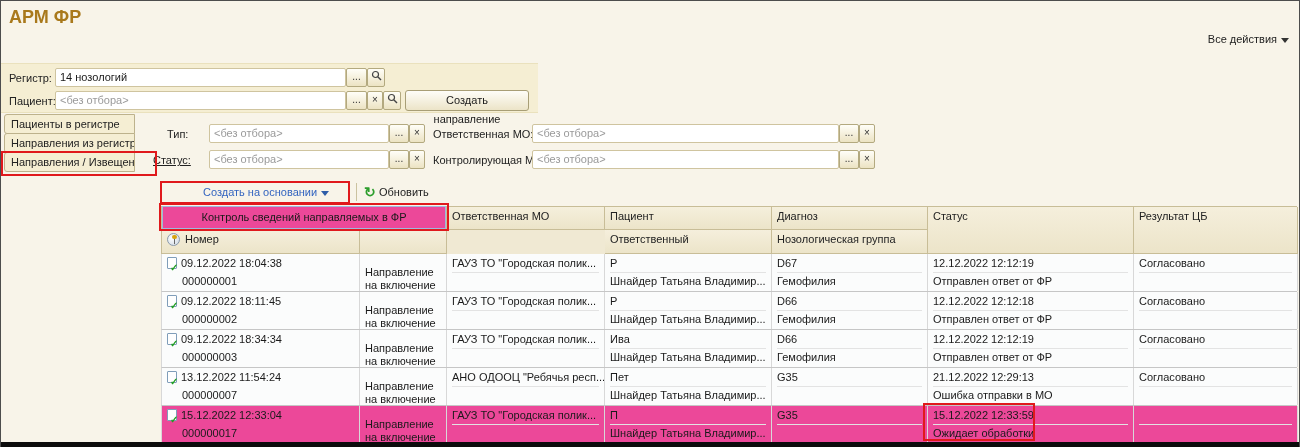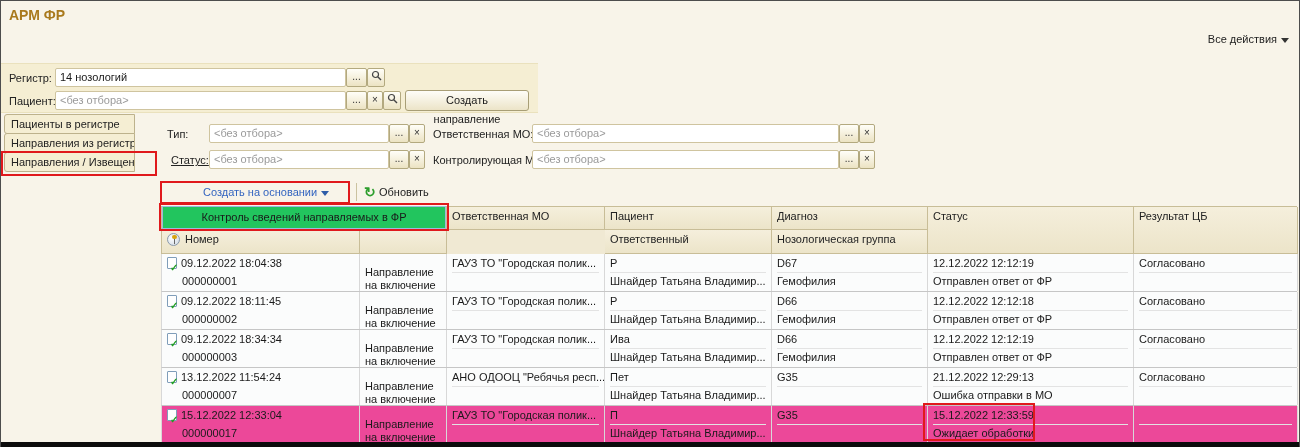--- a/index.html
+++ b/index.html
@@ -4,21 +4,21 @@
 <style>
   * { margin:0; padding:0; box-sizing:border-box; }
   html,body { background:#e8e8e8; }
   .window {
     position:relative; width:1300px; height:447px;
     background:#f8f4e9;
     border:1px solid #4d4d4d; border-bottom:none;
     font-family:"Liberation Sans", sans-serif;
     font-size:11px; color:#1a1a1a; overflow:hidden;
   }
-  .title { position:absolute; left:8px; top:6px; font-size:14px; font-weight:bold; color:#a9791c; }
+  .title { position:absolute; left:8px; top:6px; font-size:18px; font-weight:bold; color:#a9791c; }
   .all-actions { position:absolute; right:10px; top:32px; color:#222; cursor:default; }
   .tri-down { display:inline-block; width:0; height:0; border-left:4px solid transparent; border-right:4px solid transparent; border-top:5px solid #333; vertical-align:middle; margin-left:4px; }
   .tri-down.blue { border-top-color:#2f5da8; }
 
   
   .params { position:absolute; left:0; top:62px; width:537px; height:50px; background:#f5eed3; border-top:1px solid #eae1bd; border-bottom:1px solid #eae1bd; }
   .flabel { position:absolute; color:#222; line-height:18px; }
   .tbx { position:absolute; height:19px; background:#fff; border:1px solid #cfc49f; border-radius:2px; padding:0 4px; line-height:17px; white-space:nowrap; overflow:hidden; }
   .tbx .ph { color:#9a9a9a; }
   .mini-btn { position:absolute; height:19px; border:1px solid #b3a97f; background:linear-gradient(#fffef8,#ece3c3); border-radius:2px; text-align:center; color:#333; font-size:10px; line-height:16px; cursor:default; }
@@ -53,21 +53,21 @@
   .td { border-right:1px solid #d8d8d8; overflow:hidden; white-space:nowrap; padding:0 5px; }
   .td .l1 { height:19px; line-height:18px; }
   .td .l2 { height:18px; line-height:17px; }
   .td.ruled .l1 { border-bottom:1px solid #e3e3e3; }
   .num { padding-left:15px; color:#1a1a1a; }
   .wrap { white-space:normal; line-height:13px; padding-top:12px; }
   .doc-icon { display:inline-block; width:10px; height:12px; background:#fefefe; border:1px solid #7f9db9; border-radius:1px; position:relative; margin-right:4px; vertical-align:-2px; }
   .doc-icon::after { content:"✓"; position:absolute; left:2px; top:1px; color:#1f9e1f; font-size:10px; font-weight:bold; }
 
   
-  .menu-item { position:absolute; left:161px; top:205px; width:284px; height:23px; background:#22c55e; border:1px solid #9db9dd; text-align:center; line-height:21px; color:#1a1a1a; z-index:10; cursor:default; }
+  .menu-item { position:absolute; left:161px; top:205px; width:284px; height:23px; background:#ec4899; border:1px solid #9db9dd; text-align:center; line-height:21px; color:#1a1a1a; z-index:10; cursor:default; }
 
   
   .anno { position:absolute; border:2px solid #e0191c; z-index:30; pointer-events:none; }
   .anno-tab { left:0px; top:150px; width:156px; height:25px; }
   .anno-create { left:159px; top:180px; width:190px; height:23px; }
   .anno-menu { left:158px; top:202px; width:290px; height:28px; }
   .anno-status { left:922px; top:402px; width:112px; height:38px; }
 
   .bottom-bar { position:absolute; left:0; top:441px; width:1300px; height:6px; background:#0c0c0c; z-index:20; }
   .mag { vertical-align:-1px; }
@@ -115,21 +115,21 @@
     <div class="flabel" style="left:166px; top:124px; position:absolute;">Тип:</div>
     <div class="tbx" style="left:208px; top:123px; width:180px;"><span class="ph">&lt;без отбора&gt;</span></div>
     <div class="mini-btn" style="left:388px; top:123px; width:20px;"><span>...</span></div>
     <div class="mini-btn" style="left:408px; top:123px; width:16px;"><span>×</span></div>
 
     <div class="flabel" style="left:432px; top:124px; position:absolute;">Ответственная МО:</div>
     <div class="tbx" style="left:531px; top:123px; width:307px;"><span class="ph">&lt;без отбора&gt;</span></div>
     <div class="mini-btn" style="left:838px; top:123px; width:20px;"><span>...</span></div>
     <div class="mini-btn" style="left:858px; top:123px; width:16px;"><span>×</span></div>
 
-    <div class="flabel" style="left:170px; top:150px; position:absolute;text-decoration:underline;">Статус:</div>
+    <div class="flabel" style="left:152px; top:150px; position:absolute;text-decoration:underline;">Статус:</div>
     <div class="tbx" style="left:208px; top:149px; width:180px;"><span class="ph">&lt;без отбора&gt;</span></div>
     <div class="mini-btn" style="left:388px; top:149px; width:20px;"><span>...</span></div>
     <div class="mini-btn" style="left:408px; top:149px; width:16px;"><span>×</span></div>
 
     <div class="flabel" style="left:432px; top:150px; position:absolute;">Контролирующая МО:</div>
     <div class="tbx" style="left:531px; top:149px; width:307px;"><span class="ph">&lt;без отбора&gt;</span></div>
     <div class="mini-btn" style="left:838px; top:149px; width:20px;"><span>...</span></div>
     <div class="mini-btn" style="left:858px; top:149px; width:16px;"><span>×</span></div>
   </div>
 

